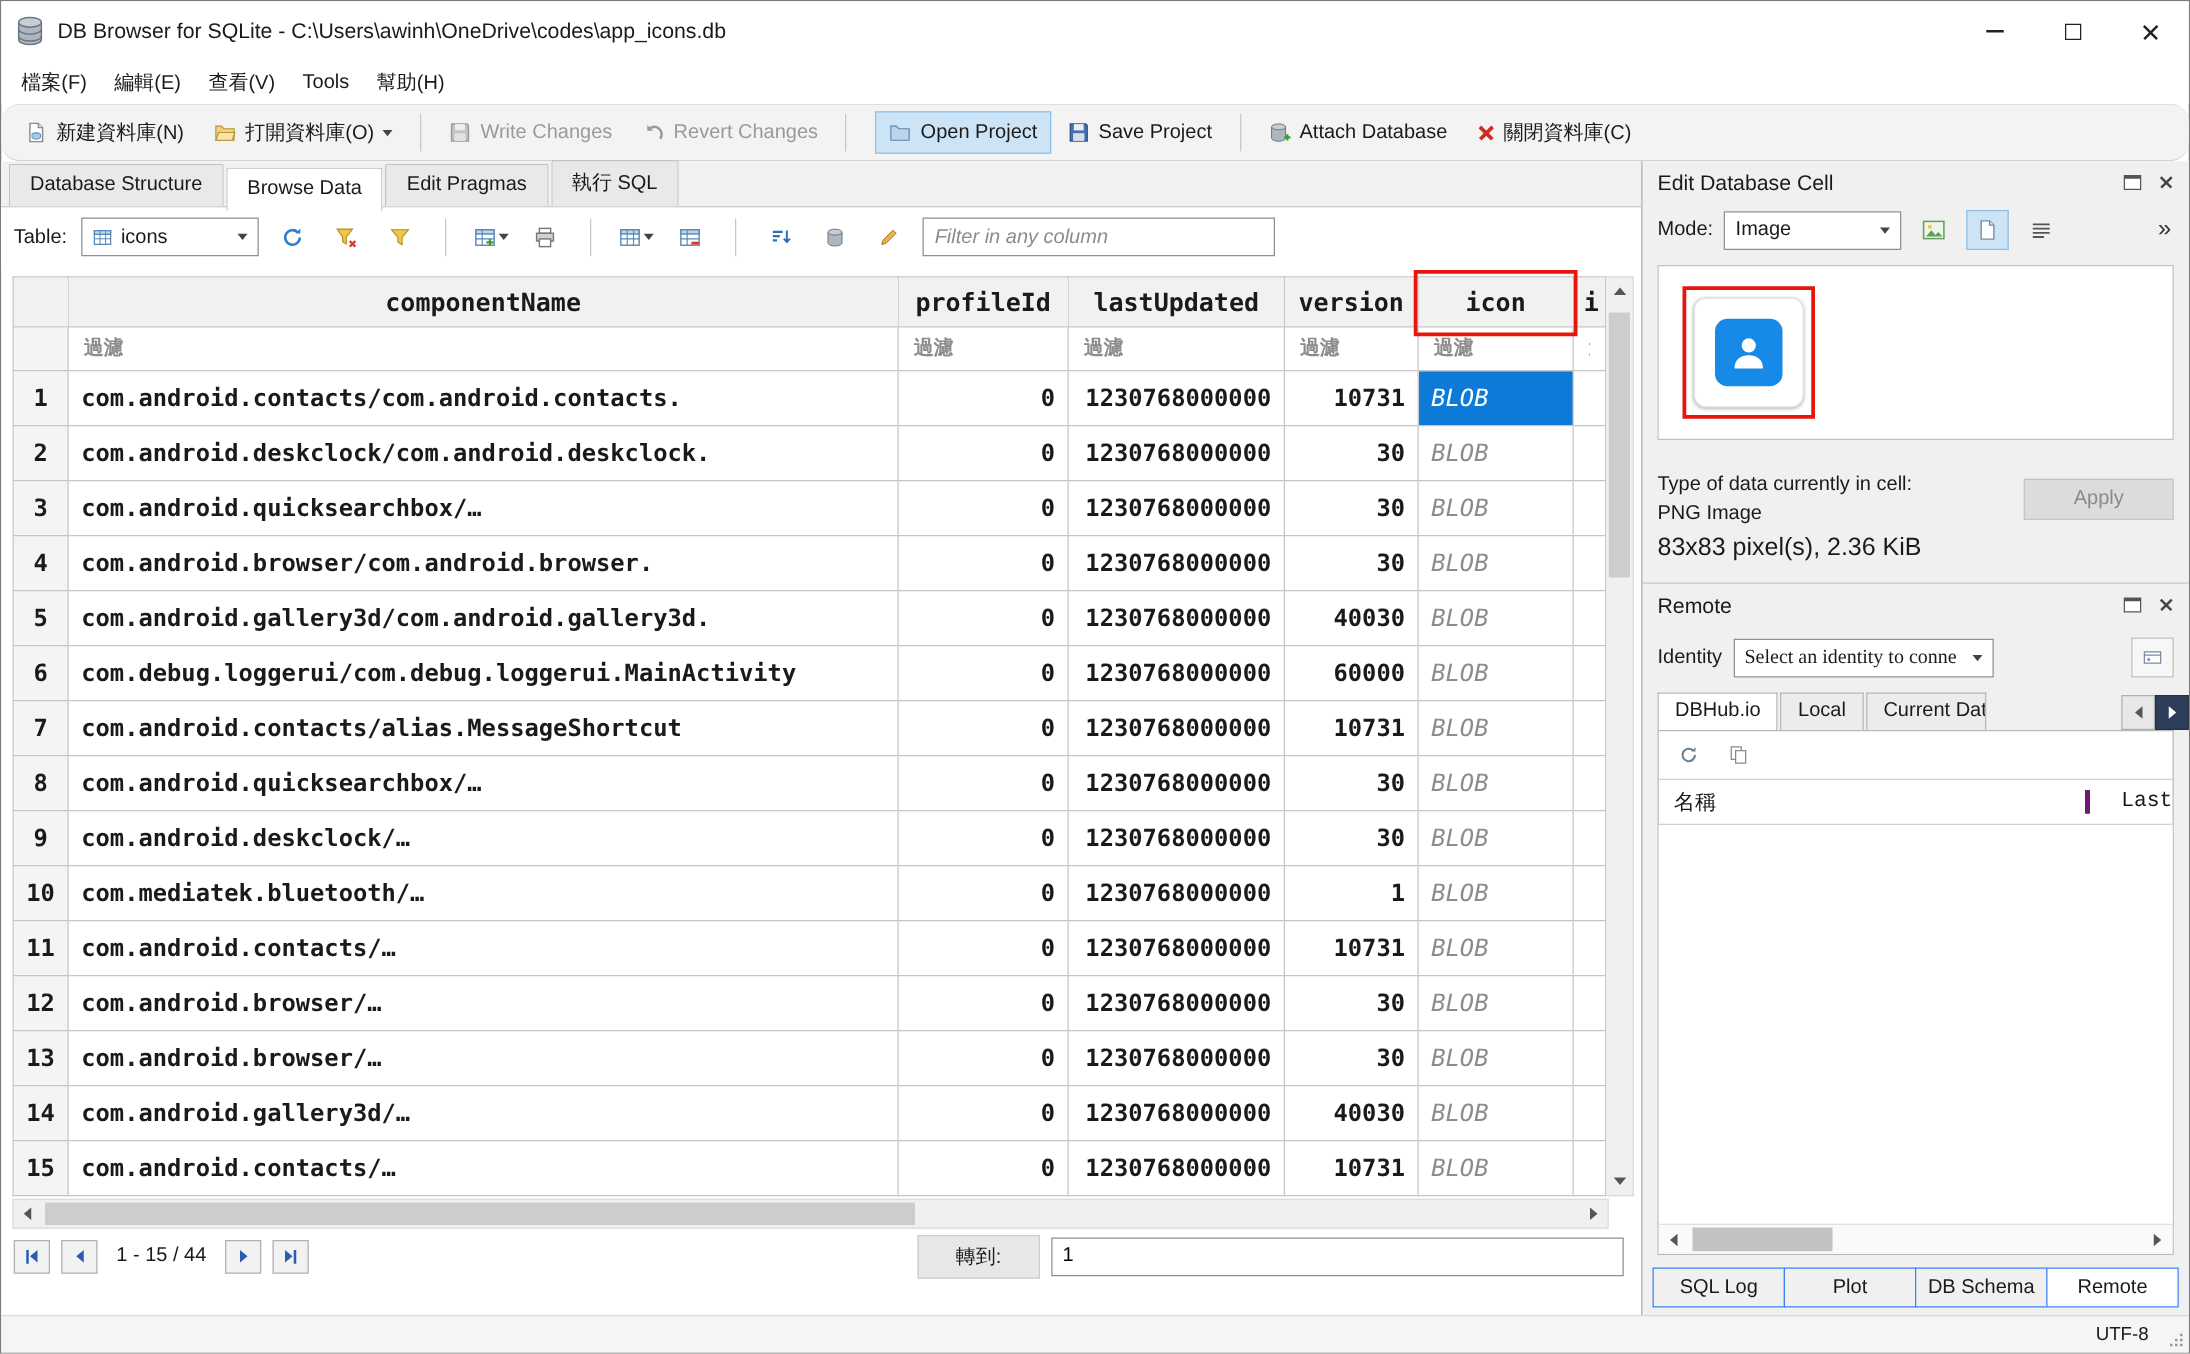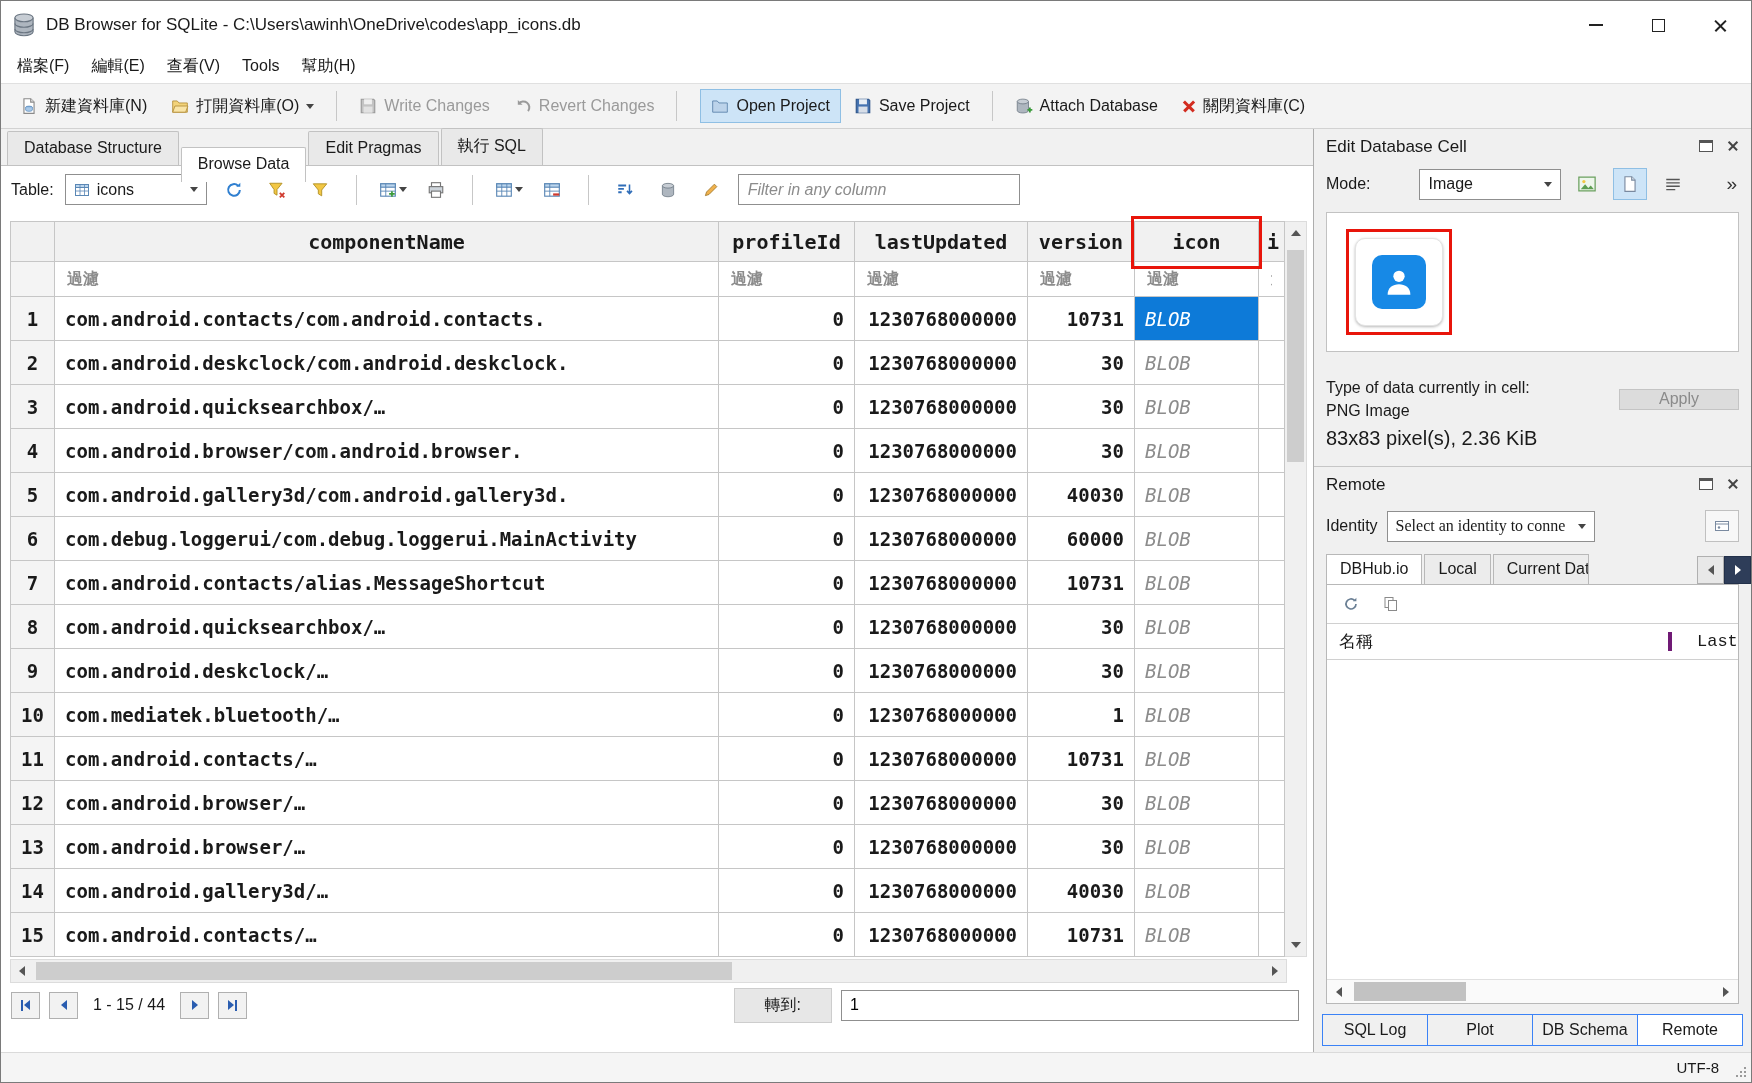--- a/index.html
+++ b/index.html
@@ -22,37 +22,37 @@
   .x-icon::before,.x-icon::after { content:""; position:absolute; left:0; top:7px; width:15px; height:1.6px; background:#222; }
   .x-icon::before { transform:rotate(45deg); } .x-icon::after { transform:rotate(-45deg); }
   .x-icon.sm { width:12px; height:12px; } .x-icon.sm::before,.x-icon.sm::after { width:12px; top:5px; height:1.5px; background:#444; }
   .x-icon.red { width:14px; height:14px; } .x-icon.red::before,.x-icon.red::after { background:#d22b1f; height:2.6px; width:14px; top:6px; }
 
   
   .menubar { height:34px; flex:0 0 auto; display:flex; align-items:center; padding:0 6px; gap:2px; background:#fff; }
   .menu-item { padding:5px 10px; font-size:16px; }
 
   
-  .toolbar { height:46px; flex:0 0 auto; background:#f3f3f3; border-top:1px solid #e0e0e0; border-bottom:1px solid #d2d2d2; display:flex; align-items:center; padding:0 8px; gap:2px; }
+  .toolbar { height:46px; flex:0 0 auto; background:#f3f3f3; border-top:1px solid #e0e0e0; border-bottom:1px solid #d2d2d2; display:flex; align-items:center; padding:0 8px; gap:2px;border-radius:15px; }
   .tb-btn { display:flex; align-items:center; gap:7px; padding:7px 10px; font-size:16px; white-space:nowrap; border:1px solid transparent; }
   .tb-btn.disabled { color:#9a9a9a; }
   .tb-btn.highlighted { background:#cde4f7; border-color:#8fbfe4; }
   .tb-sep { width:1px; height:30px; background:#c7c7c7; margin:0 9px; }
   .tb-gap { width:10px; }
   .caret-down { width:0; height:0; border-left:4px solid transparent; border-right:4px solid transparent; border-top:5px solid #444; display:inline-block; }
 
   
   .main { flex:1; display:flex; min-height:0; }
   .left { width:1312px; flex:0 0 auto; display:flex; flex-direction:column; background:#fff; }
   .right { flex:1; background:#f0f0f0; border-left:1px solid #adadad; display:flex; flex-direction:column; min-height:0; }
 
   
   .tabbar { height:37px; flex:0 0 auto; display:flex; align-items:flex-end; background:#f1f1f1; border-bottom:1px solid #c2c2c2; padding-left:6px; gap:2px; }
   .tab { padding:7px 16px 8px; font-size:16px; background:#e9e9e9; border:1px solid #c2c2c2; border-bottom:none; border-radius:2px 2px 0 0; position:relative; }
-  .tab.active { background:#fff; top:17px; padding-bottom:9px; }
+  .tab.active { background:#fff; top:4px; padding-bottom:9px; }
 
   
   .controls { height:47px; flex:0 0 auto; display:flex; align-items:center; gap:11px; padding:0 10px; background:#fff; }
   .lbl { font-size:16px; }
   .combo { display:flex; align-items:center; gap:7px; border:1px solid #8f8f8f; background:#fff; height:31px; padding:0 8px; }
   .combo .combo-text { white-space:nowrap; overflow:hidden; }
   .combo .caret-down { margin-left:auto; flex:0 0 auto; }
   .table-combo { width:142px; }
   .icon-btn { width:32px; height:32px; display:flex; align-items:center; justify-content:center; gap:2px; }
   .filter-input { width:282px; height:31px; border:1px solid #8f8f8f; padding:0 9px; }
@@ -102,33 +102,33 @@
   .goto-box { background:#e7e7e7; border:1px solid #cdcdcd; padding:6px 30px; font-size:16px; }
   .goto-input { width:458px; height:31px; border:1px solid #8f8f8f; padding:0 8px; }
   .left-filler { flex:1; }
 
   
   .panel-header { height:35px; flex:0 0 auto; display:flex; align-items:center; padding:0 12px; font-size:17px; }
   .hdr-icons { margin-left:auto; display:flex; align-items:center; gap:14px; }
   .float-icon { width:14px; height:12px; border:1px solid #555; border-top:3px solid #555; background:#fff; display:inline-block; }
 
   .mode-row { display:flex; align-items:center; gap:9px; padding:4px 12px 12px; flex:0 0 auto; }
-  .mode-combo { width:142px;margin-left:40px; }
+  .mode-combo { width:142px; }
   .small-btn { width:34px; height:32px; display:flex; align-items:center; justify-content:center; border:1px solid transparent; }
   .small-btn.active { background:#cde4f7; border-color:#8fbfe4; }
   .overflow-btn { margin-left:auto; font-size:19px; color:#333; padding-right:2px; }
 
   .preview { margin:0 12px; height:140px; flex:0 0 auto; background:#fff; border:1px solid #c2c2c2; display:flex; align-items:center; padding-left:28px; }
   .icon-card { width:88px; height:88px; background:#fff; border:1px solid #e3e3e3; border-radius:10px; box-shadow:0 1px 3px rgba(0,0,0,.28); display:flex; align-items:center; justify-content:center; position:relative; }
   .icon-card.red-ring::before { content:""; position:absolute; inset:-10px; border:3px solid #e8150b; pointer-events:none; }
   .person-badge { width:54px; height:54px; background:#1789e6; border-radius:10px; display:flex; align-items:center; justify-content:center; }
 
   .type-row { display:flex; align-items:center; padding:24px 12px 0; flex:0 0 auto; }
   .type-texts { font-size:16px; line-height:1.45; }
-  .apply-btn { margin-left:auto; width:120px; height:21px; background:#dcdcdc; border:1px solid #c4c4c4; color:#8a8a8a; font-size:16px; }
+  .apply-btn { margin-left:auto; width:120px; height:33px; background:#dcdcdc; border:1px solid #c4c4c4; color:#8a8a8a; font-size:16px; }
   .size-text { padding:5px 12px 10px; font-size:20px; flex:0 0 auto; }
 
   .remote-panel { flex:1; display:flex; flex-direction:column; min-height:0; margin-top:6px; border-top:1px solid #c6c6c6; }
   .identity-row { display:flex; align-items:center; gap:9px; padding:8px 12px; flex:0 0 auto; }
   .identity-combo { width:208px;font-family:Liberation Serif, serif; }
   .identity-row .small-btn { margin-left:auto; border:1px solid #c0c0c0; background:#f7f7f7; }
   .remote-tabs { display:flex; align-items:flex-end; padding-left:12px; height:34px; flex:0 0 auto; }
   .rtab { padding:5px 13px 6px; font-size:16px; background:#ececec; border:1px solid #b8b8b8; border-bottom:none; margin-right:2px; white-space:nowrap; }
   .rtab.active { background:#fff; }
   .rtab.clipped { max-width:96px; overflow:hidden; }

